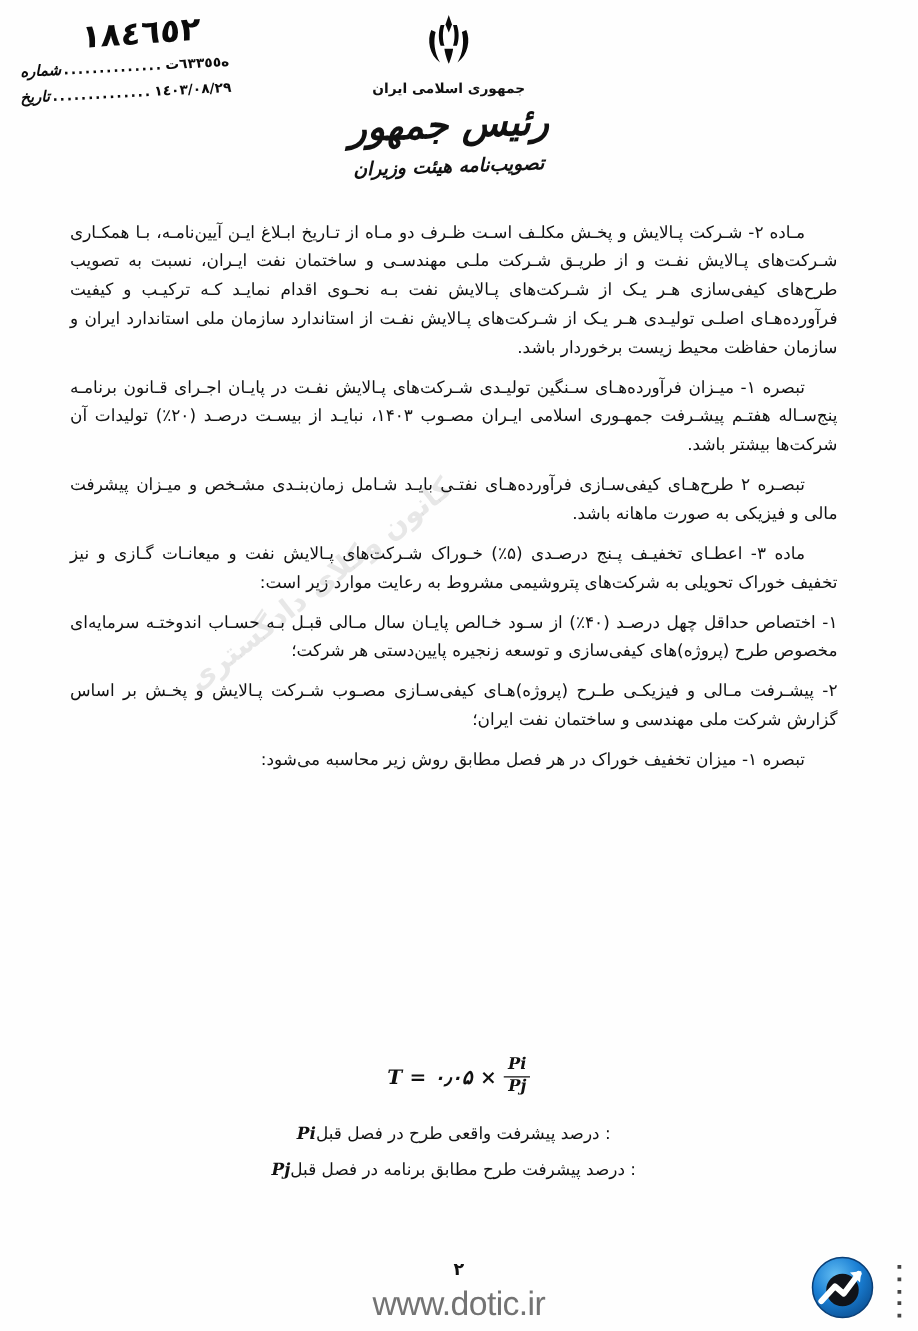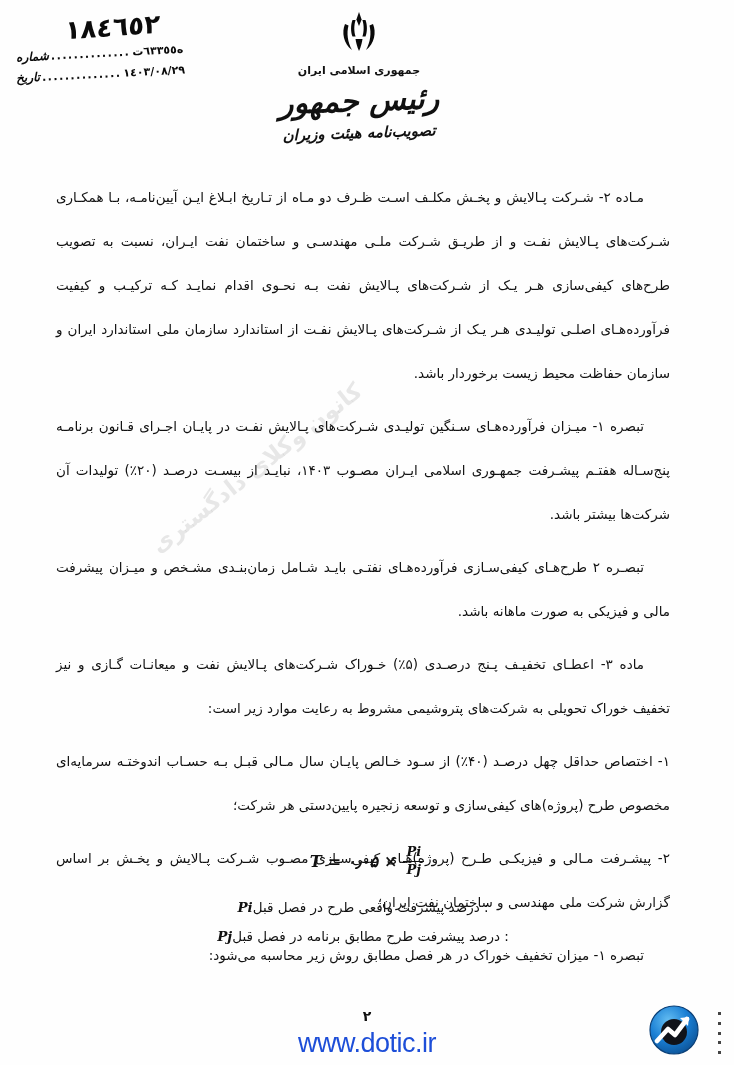--- a/index.html
+++ b/index.html
@@ -125,21 +125,21 @@
   
   .body-text {
     position: absolute;
     right: 64px;
     left: 56px;
     top: 175px;
     direction: rtl;
     text-align: justify;
     text-align-last: center;
     font-size: 13.5px;
-    line-height: 44px;
+    line-height: 23px;
   }
   .para {
     margin: 0 0 9px 0;
     text-align: justify;
     text-align-last: right;
   }
   .para.indent { text-indent: 26px; }
 
   
   .formula-wrap {
@@ -201,21 +201,21 @@
   .site-url {
     position: absolute;
     left: 0;
     right: 0;
     top: 1028px;
     text-align: center;
     direction: ltr;
     font-family: "Liberation Sans", sans-serif;
     font-size: 27px;
     font-weight: 400;
-    color: #1d4ed8;
+    color: #737373;
     letter-spacing: -0.5px;
   }
   .footer-logo {
     position: absolute;
     left: 648px;
     top: 1004px;
     width: 52px;
     height: 52px;
   }
   .footer-ticks {

